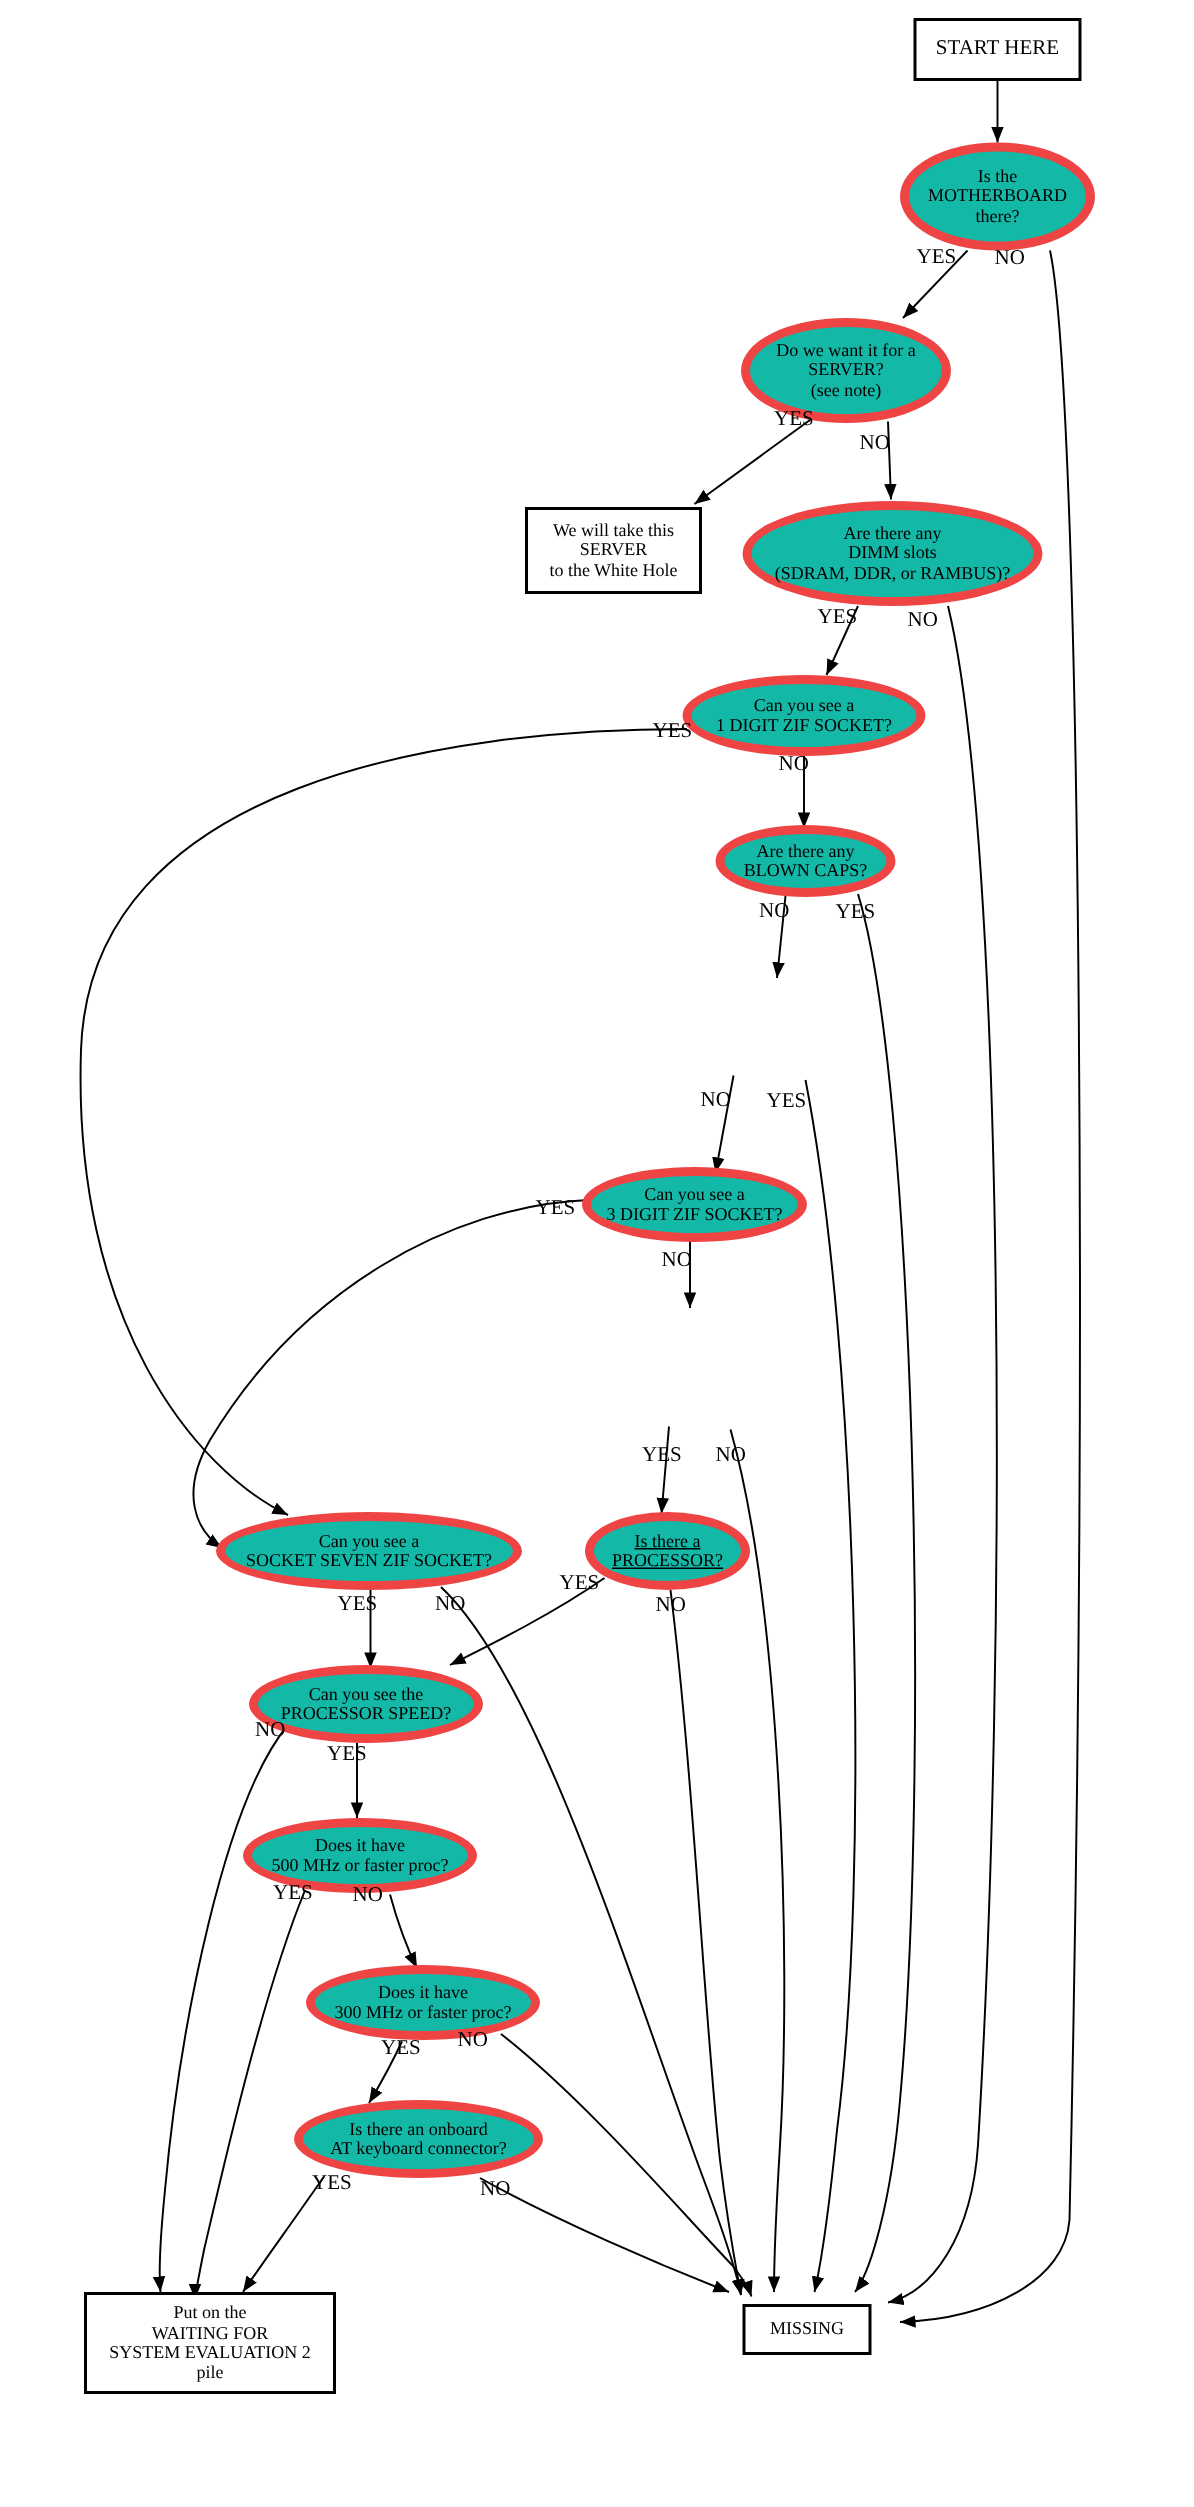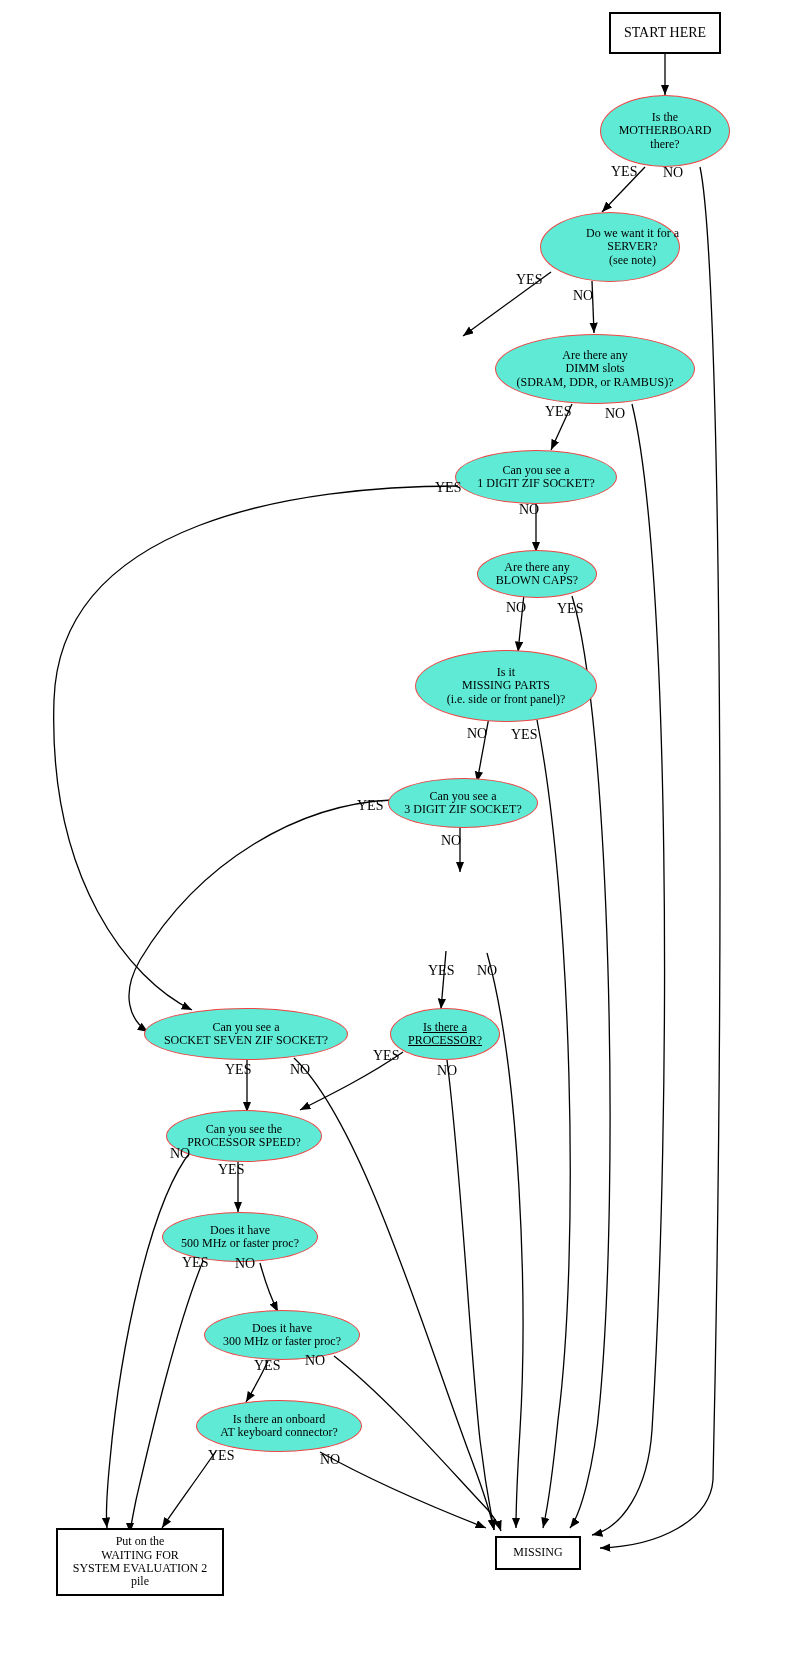--- a/index.html
+++ b/index.html
@@ -2,21 +2,21 @@
 <html><head>
 <meta charset="utf-8">
 <style>
   html,body{margin:0;padding:0;background:#ffffff;}
   body{width:796px;height:1671px;font-family:"Liberation Serif",serif;color:#000;}
   #canvas{position:relative;width:796px;height:1671px;overflow:hidden;}
   svg#edges{position:absolute;left:0;top:0;width:796px;height:1671px;}
   .node{position:absolute;display:flex;align-items:center;justify-content:center;text-align:center;box-sizing:border-box;}
   .node .txt{line-height:1.12;white-space:pre-line;}
   .box{border:2px solid #000;background:#fff;}
-  .ellipse{border:1px solid #ef4444;background:#5eead4;border-radius:50%;}
+  .ellipse{border:6px solid #ef4444;background:#14b8a6;border-radius:50%;}
   .lbl{position:absolute;font-size:14px;background:transparent;white-space:nowrap;}
   .f14{font-size:14px;}
   .f12{font-size:12px;}
 </style>
 </head>
 <body>
 
 <div id="canvas">
 
   <svg id="edges" xmlns="http://www.w3.org/2000/svg">
@@ -90,48 +90,48 @@
   <div class="node box" style="left:609px;top:12px;width:112px;height:42px;">
     <div class="txt f14">START HERE</div>
   </div>
 
   <div class="node ellipse" style="left:600px;top:95px;width:130px;height:72px;">
     <div class="txt f12">Is the
 MOTHERBOARD
 there?</div>
   </div>
 
-  <div class="node ellipse" style="left:540px;top:212px;width:140px;height:70px;justify-content:flex-end;">
+  <div class="node ellipse" style="left:494px;top:212px;width:140px;height:70px;">
     <div class="txt f12">Do we want it for a
 SERVER?
 (see note)</div>
   </div>
 
+  <div class="node box" style="left:350px;top:338px;width:118px;height:58px;">
+    <div class="txt f12">We will take this
+SERVER
+to the White Hole</div>
+  </div>
 
   <div class="node ellipse" style="left:495px;top:334px;width:200px;height:70px;">
     <div class="txt f12">Are there any
 DIMM slots
 (SDRAM, DDR, or RAMBUS)?</div>
   </div>
 
   <div class="node ellipse" style="left:455px;top:450px;width:162px;height:54px;">
     <div class="txt f12">Can you see a
 1 DIGIT ZIF SOCKET?</div>
   </div>
 
   <div class="node ellipse" style="left:477px;top:550px;width:120px;height:48px;">
     <div class="txt f12">Are there any
 BLOWN CAPS?</div>
   </div>
 
-  <div class="node ellipse" style="left:415px;top:650px;width:182px;height:72px;">
-    <div class="txt f12">Is it
-MISSING PARTS
-(i.e. side or front panel)?</div>
-  </div>
 
   <div class="node ellipse" style="left:388px;top:778px;width:150px;height:50px;">
     <div class="txt f12">Can you see a
 3 DIGIT ZIF SOCKET?</div>
   </div>
 
 
   <div class="node ellipse" style="left:144px;top:1008px;width:204px;height:52px;">
     <div class="txt f12">Can you see a
 SOCKET SEVEN ZIF SOCKET?</div>

